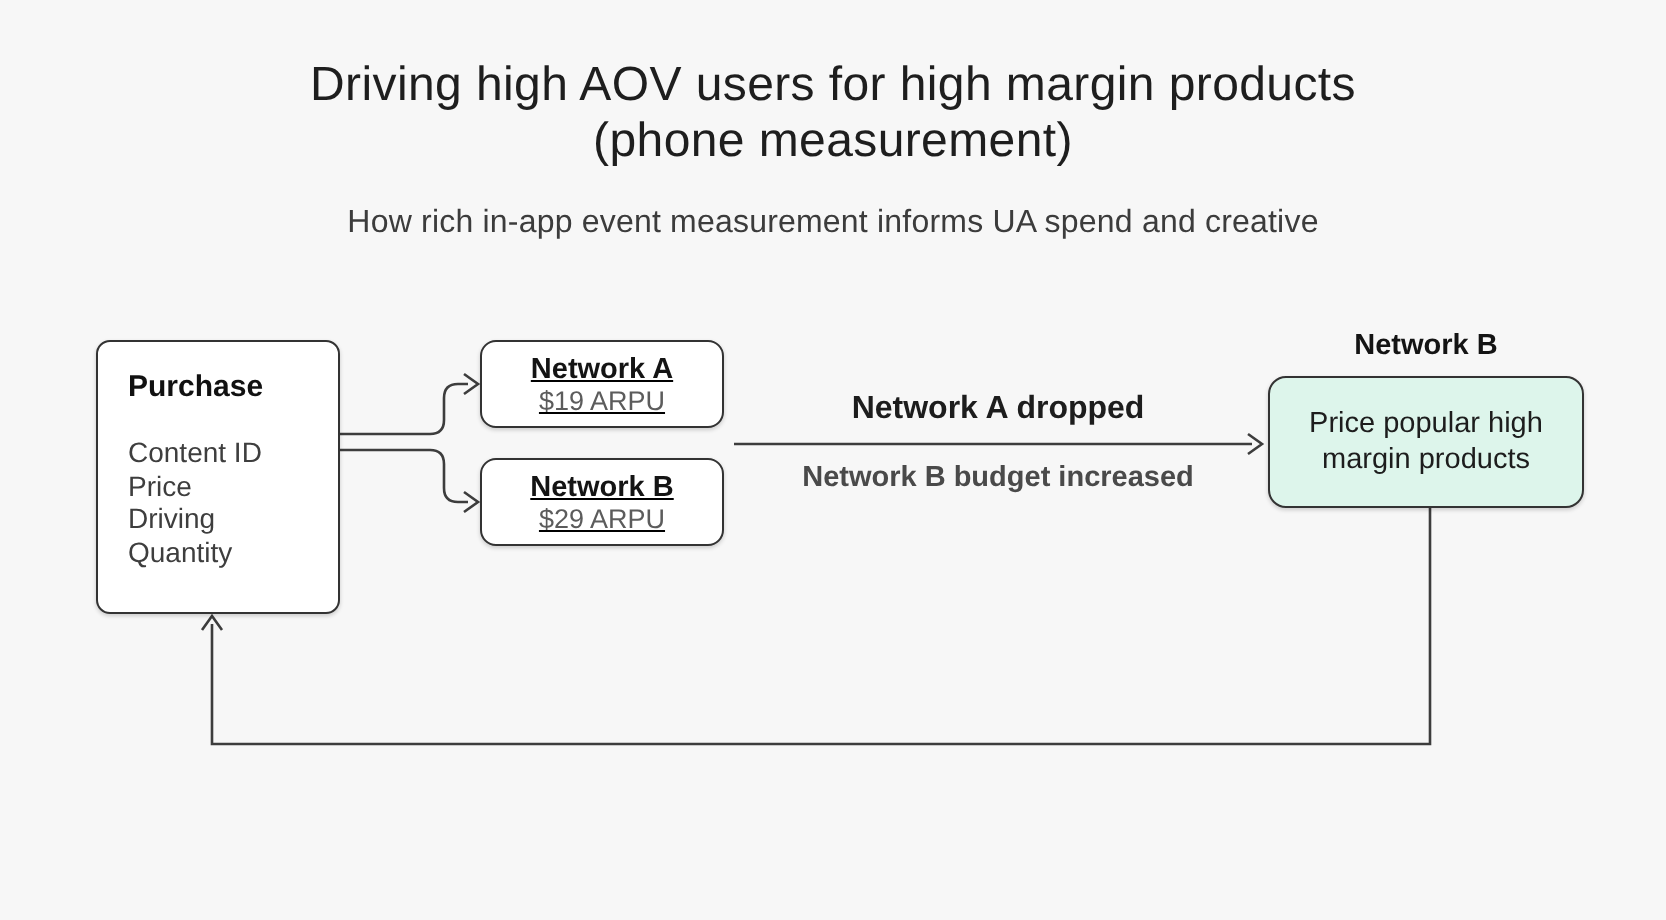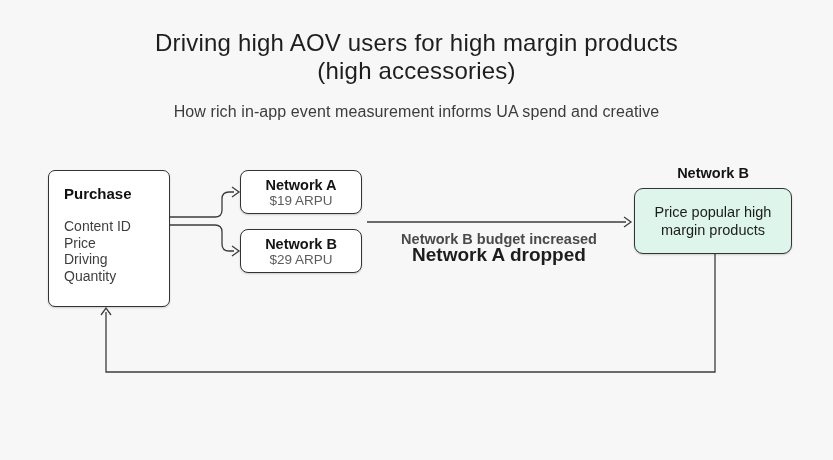--- a/index.html
+++ b/index.html
@@ -96,20 +96,21 @@
   
   .net {
     left: 240px;
     width: 122px;
     height: 44px;
     border-radius: 8px;
     display: flex;
     flex-direction: column;
     align-items: center;
     justify-content: center;
+    text-decoration: underline;
   }
   .net-a { top: 170px; }
   .net-b { top: 229px; }
   .net .net-title {
     font-size: 14.5px;
     font-weight: 700;
     color: #141414;
     line-height: 16px;
   }
   .net .net-sub {
@@ -150,40 +151,39 @@
 
   
   .arrow-label {
     position: absolute;
     left: 367px;
     width: 264px;
     text-align: center;
   }
   .arrow-label.top {
     top: 196px;
-    font-size: 19px;
+    font-size: 16px;
     font-weight: 700;
     color: #1d1d1d;
-    margin-top: 48px;
   }
   .arrow-label.bottom {
     top: 231px;
     font-size: 14.5px;
     font-weight: 700;
     color: #4a4a4a;
   }
 </style>
 </head>
 <body>
 
 <div class="canvas">
 
   <h1 class="title">
     <span>Driving high AOV users for high margin products</span>
-    <span>(high accessories)</span>
+    <span>(phone measurement)</span>
   </h1>
   <p class="subtitle">How rich in-app event measurement informs UA spend and creative</p>
 
   <svg class="connectors" viewBox="0 0 833 460" xmlns="http://www.w3.org/2000/svg">
 
     <path class="conn" d="M169,217 L215,217 Q222,217 222,210 L222,199 Q222,192 229,192 L234,192"></path>
     <path class="arrowhead" d="M232,187 L239,192 L232,197"></path>
 
     <path class="conn" d="M169,225 L215,225 Q222,225 222,232 L222,244 Q222,251 229,251 L234,251"></path>
     <path class="arrowhead" d="M232,246 L239,251 L232,256"></path>

